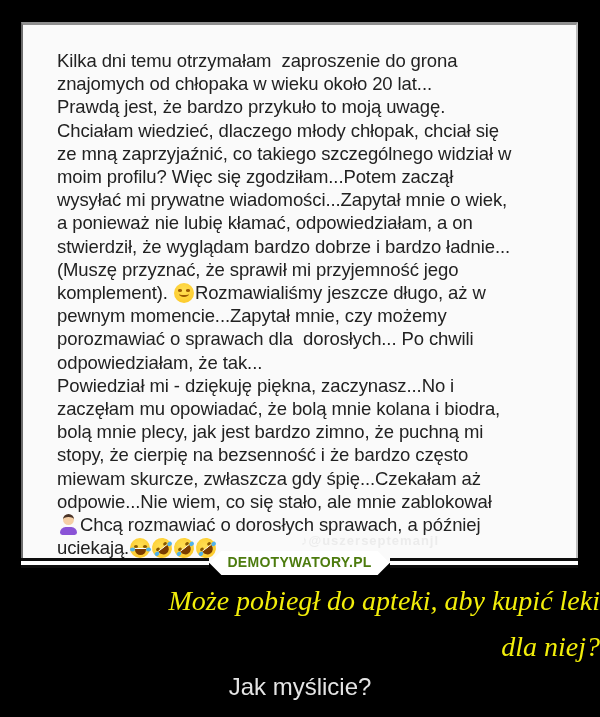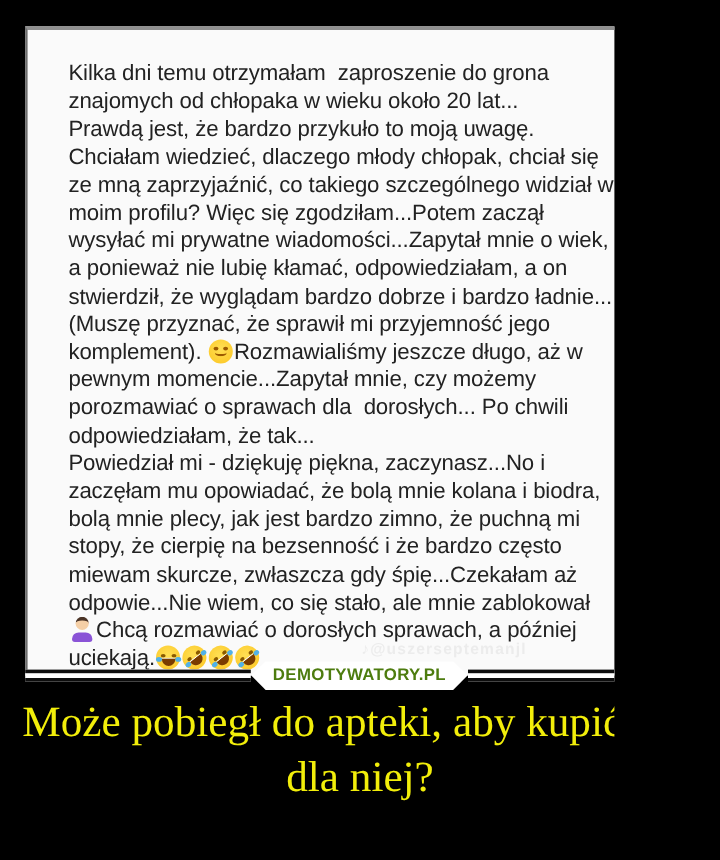--- a/index.html
+++ b/index.html
@@ -1,17 +1,17 @@
 <!DOCTYPE html>
 <html><head>
 <meta charset="utf-8">
 <style>
   html,body{margin:0;padding:0;background:#000;}
   .stage{
-    position:relative;width:512px;height:717px;background:#000;
+    position:relative;width:600px;height:717px;background:#000;
     overflow:hidden;font-family:"Liberation Sans","DejaVu Sans",sans-serif;
   }
   
   .sheet{
     position:absolute;left:21px;top:22px;width:557px;height:541px;
     background:#fafafa;box-sizing:border-box;
     border-top:3px solid #8f8f8f;border-left:2px solid #6d6d6d;border-right:2px solid #bdbdbd;
   }
   .story{
     position:absolute;left:34px;right:5px;top:24px;margin:0;
@@ -65,23 +65,23 @@
     flex:1;height:10px;background:#fff;box-sizing:border-box;
     border-top:3px solid #0d0d0d;border-bottom:3px solid #0d0d0d;
   }
   .ribbon{
     background:#fff;color:#4d7c0f;font-weight:700;font-size:14px;letter-spacing:0.3px;
     padding:3px 18px 5px;white-space:nowrap;
     clip-path:polygon(0 50%,12px 0,calc(100% - 12px) 0,100% 50%,calc(100% - 12px) 100%,12px 100%);
   }
   
   .title{
-    position:absolute;top:578px;left:0;width:600px;margin:0;text-align:center;
+    position:absolute;top:578px;left:0;width:600px;margin:0;text-align:right;
     font-family:"Liberation Serif","DejaVu Serif",serif;font-weight:400;
-    font-size:36px;line-height:46px;color:#f2ee0a;white-space:pre-line;
+    font-size:28px;line-height:46px;color:#f2ee0a;white-space:pre-line;font-style:italic;
   }
   .subtitle{
     position:absolute;top:673px;left:0;width:600px;margin:0;text-align:center;
     font-size:24px;color:#e4e4e4;
   }
 </style>
 </head>
 <body>
 
 <div class="stage">
@@ -114,14 +114,15 @@
 
   <div class="logo-band">
     <div class="band-line"></div>
     <div class="ribbon">DEMOTYWATORY.PL</div>
     <div class="band-line"></div>
   </div>
 
   <h1 class="title">Może pobiegł do apteki, aby kupić leki
 dla niej?</h1>
 
+  <p class="subtitle">Jak myślicie?</p>
 
 </div>
 
 </body></html>

